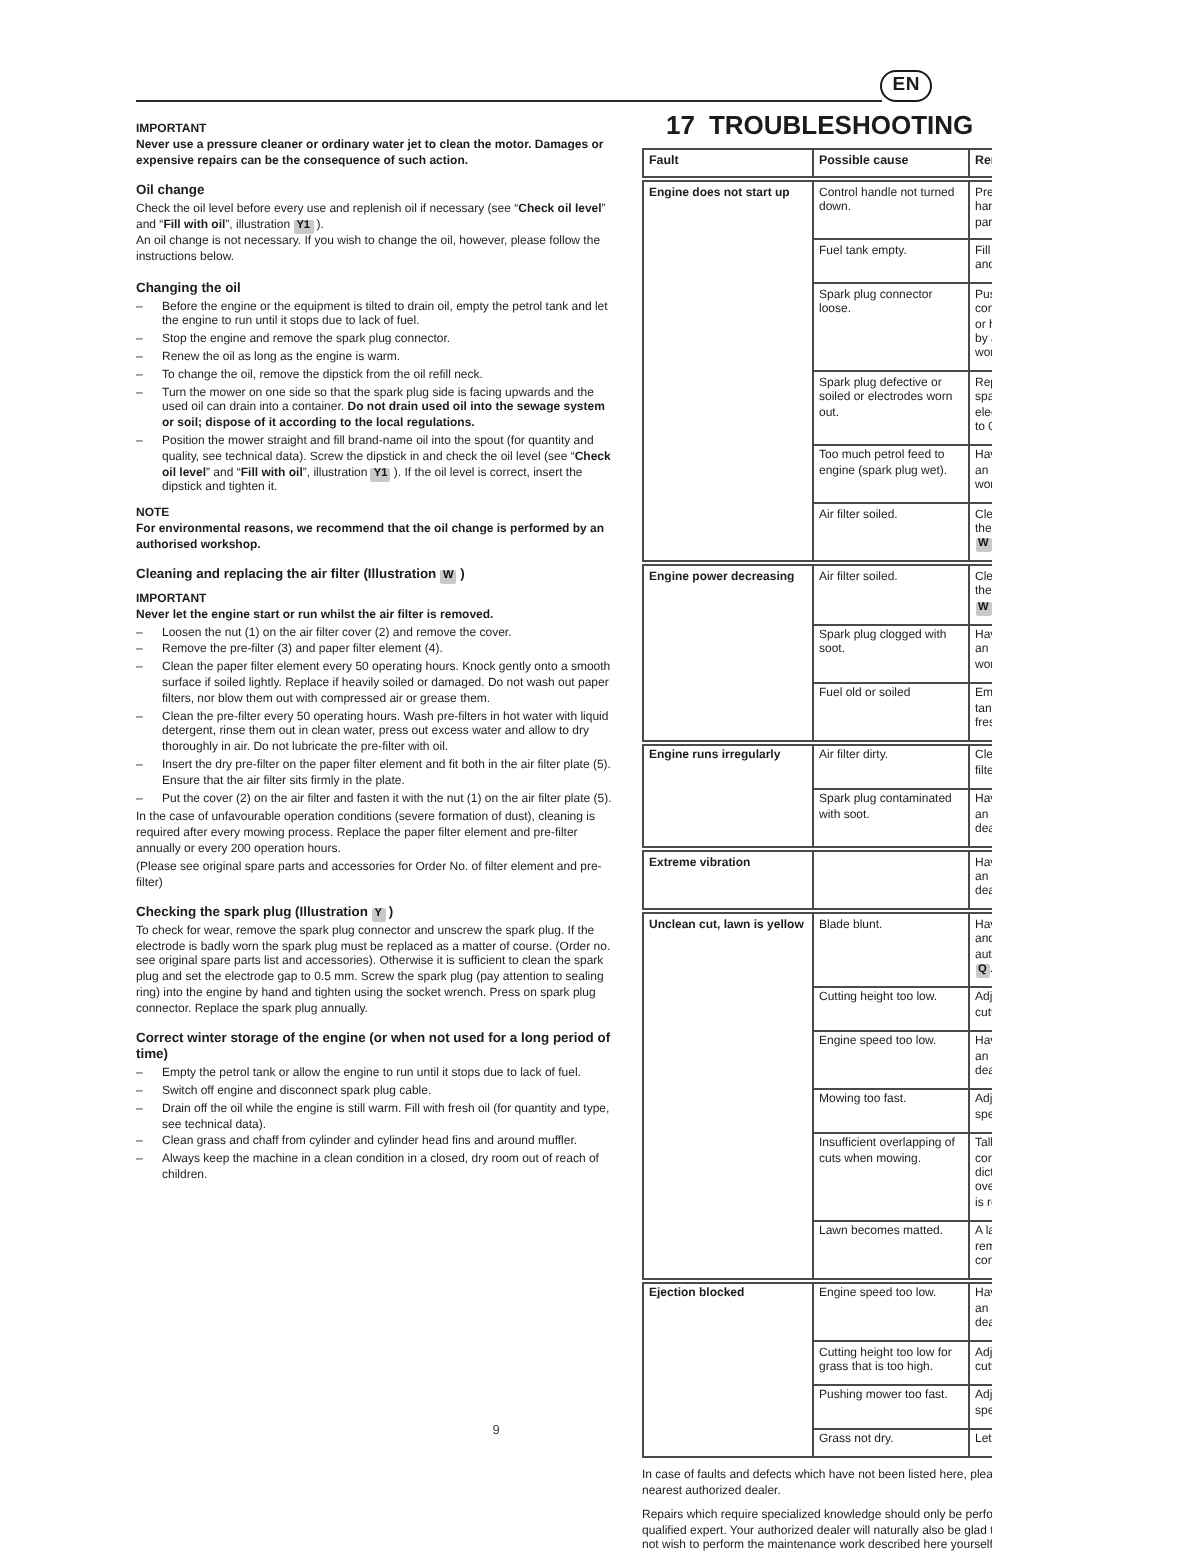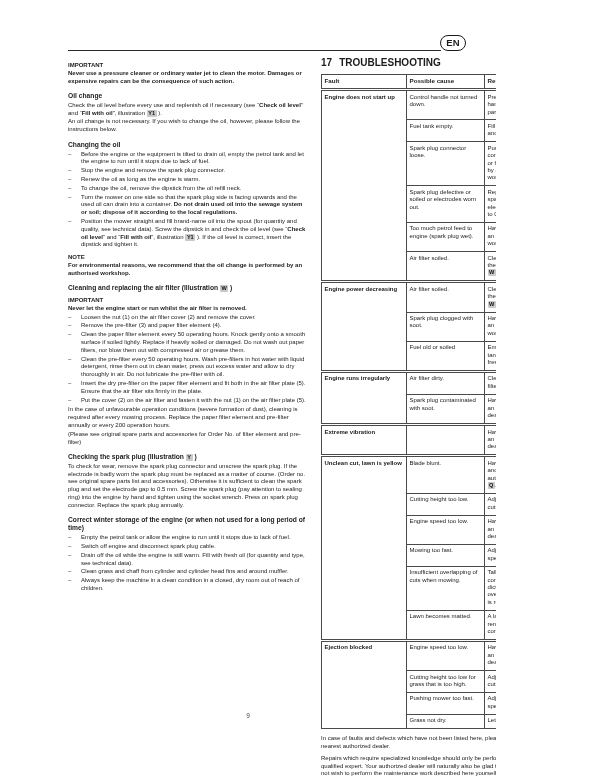--- a/index.html
+++ b/index.html
@@ -18,21 +18,21 @@
   .para{margin:0 0 1px;}
   .para.spaced{margin-top:2px;}
   .heading{font-weight:bold;font-size:6.7px;margin:6.5px 0 2px;line-height:8px;}
   .bullet{display:flex;margin:0 0 1px;}
   .bullet .dash{flex:none;width:13px;}
   .bullet .btext{flex:1;}
   
   .ref{display:inline-block;background:#c9c9c9;color:#111;font-weight:bold;
        padding:0 1.5px;border-radius:1px;font-size:5.6px;line-height:7px;}
   
-  .sec-heading{font-weight:bold;font-size:10px;margin:2px 0 7px;}
+  .sec-heading{font-weight:bold;font-size:13px;margin:2px 12px 7px;}
   .sec-heading .sec-title{margin-left:7px;}
   .ts-table{border-collapse:collapse;table-layout:fixed;width:100%;font-size:6px;line-height:7.4px;}
   .ts-table th,.ts-table td{border:1px solid #4a4a4a;padding:2.5px 2.5px 3.5px;
        vertical-align:top;text-align:left;word-wrap:break-word;}
   .ts-table th{font-weight:bold;font-size:6.2px;}
   .ts-table thead th{border-bottom:3px double #4a4a4a;}
   .ts-table tbody tr:first-child td{border-top:3px double #4a4a4a;}
   .ts-table td.fault{font-weight:bold;}
   .w-fault{width:79px;}
   .w-cause{width:72px;}

